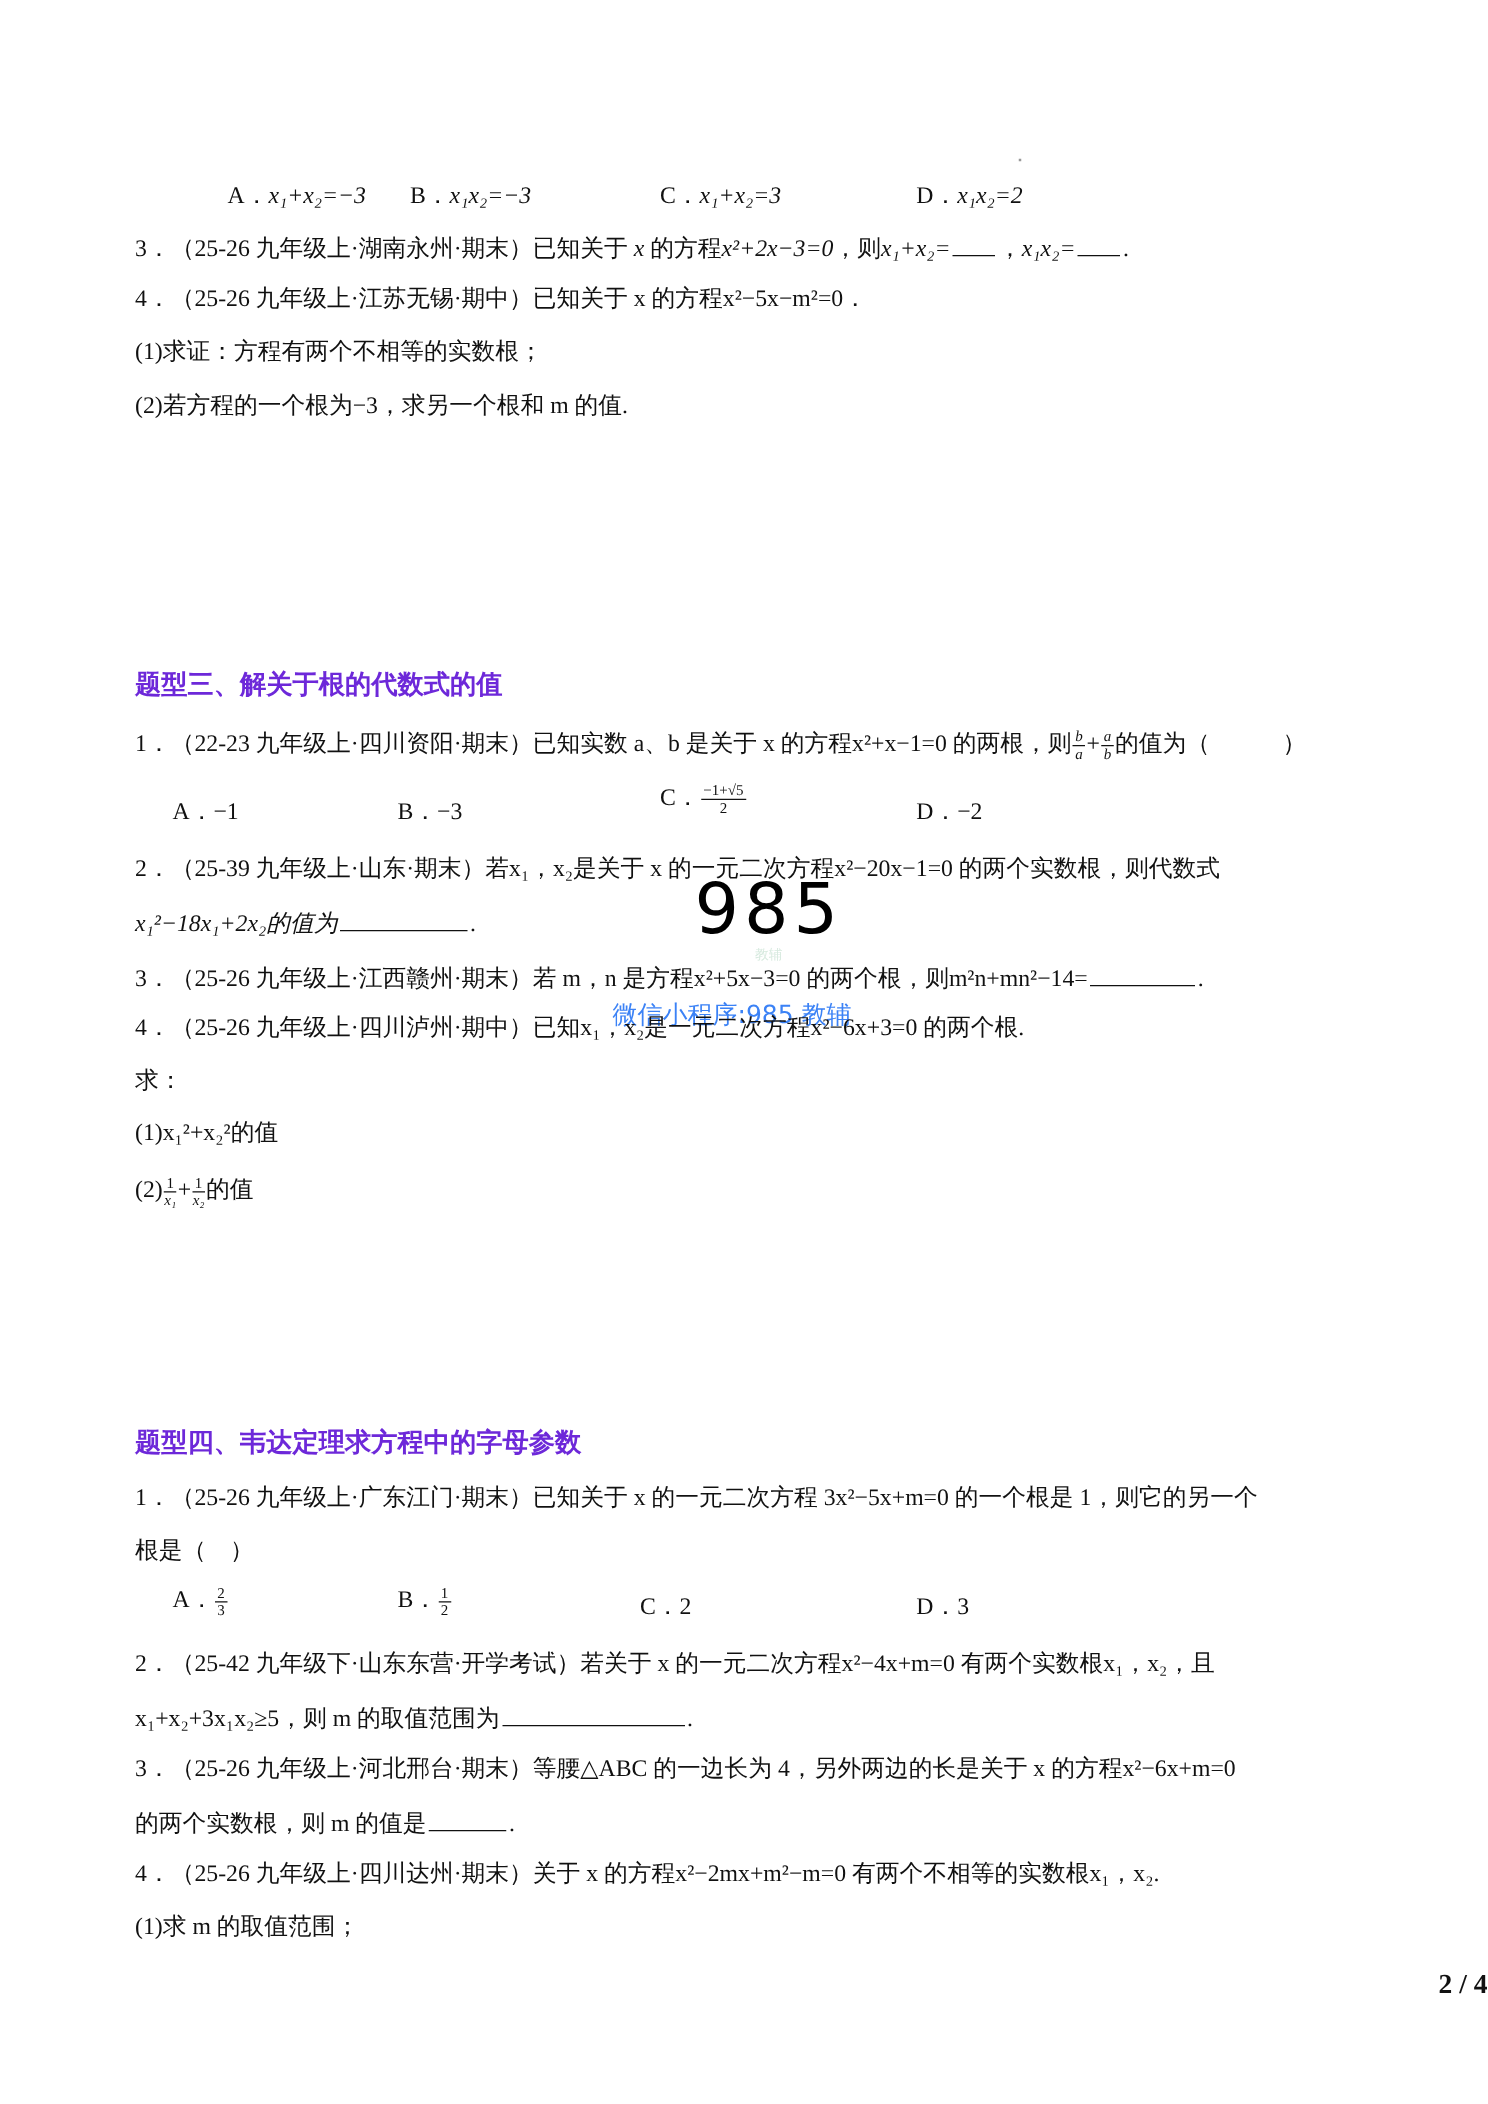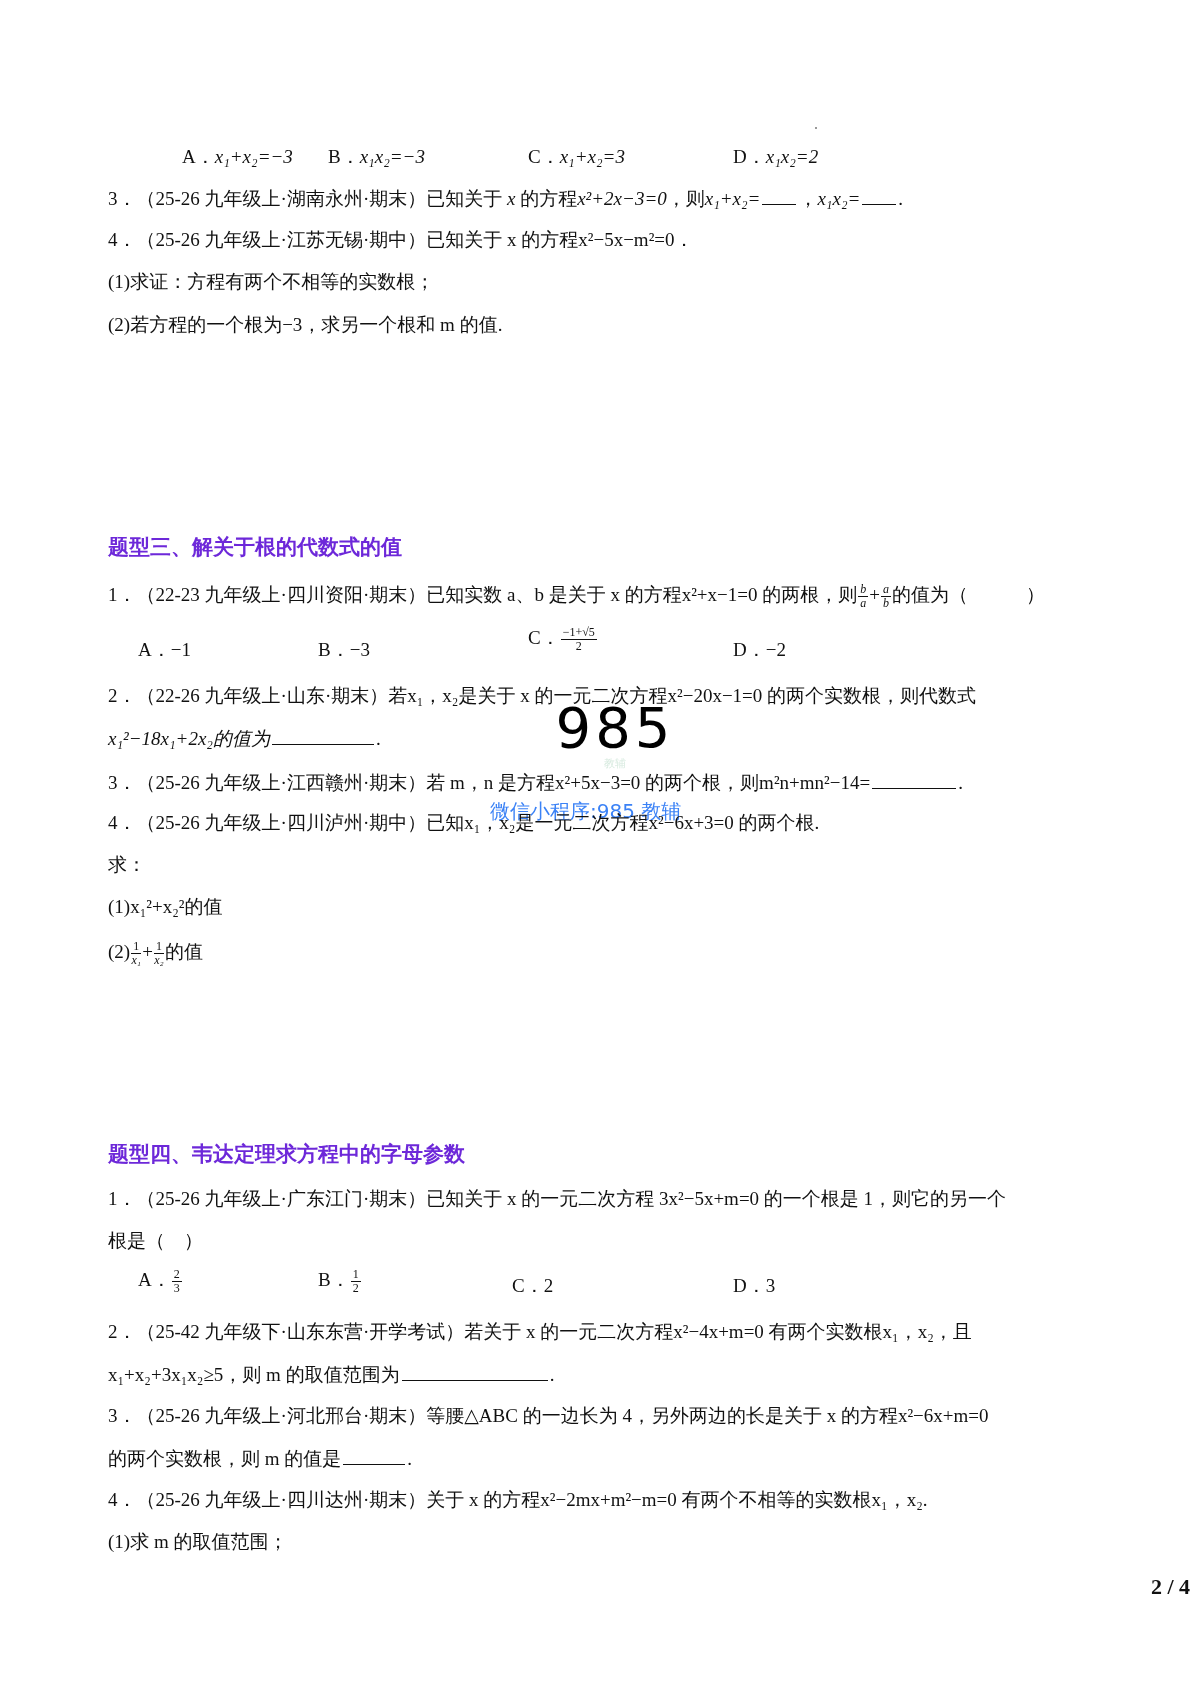--- a/index.html
+++ b/index.html
@@ -63,21 +63,21 @@
   </div>
 
   <div class="opt-row" style="top:638px;">
     <span class="opt" style="left:0px;"><span>A．</span><span>−1</span></span>
     <span class="opt" style="left:180px;"><span>B．</span><span>−3</span></span>
     <span class="opt" style="left:390px;top:-12px;"><span>C．</span><span class="frac"><span class="num">−1+√5</span><span class="den">2</span></span></span>
     <span class="opt" style="left:595px;"><span>D．</span><span>−2</span></span>
   </div>
 
   <div class="line" style="top:684px;">
-    <span>2．</span><span>（22-26 九年级上·山东·期末）</span><span>若x₁，x₂是关于 x 的一元二次方程x²−20x−1=0 的两个实数根，则代数式</span>
+    <span>2．</span><span>（25-39 九年级上·山东·期末）</span><span>若x₁，x₂是关于 x 的一元二次方程x²−20x−1=0 的两个实数根，则代数式</span>
   </div>
   <div class="line" style="top:726px;">
     <i class="v">x₁²−18x₁+2x₂的值为</i><span class="blank" style="width:102px;"></span><span>.</span>
   </div>
 
   <div class="line" style="top:770px;">
     <span>3．</span><span>（25-26 九年级上·江西赣州·期末）</span><span>若 m，n 是方程x²+5x−3=0 的两个根，则m²n+mn²−14=</span><span class="blank" style="width:84px;"></span><span>.</span>
   </div>
 
   <div class="line" style="top:811px;">

